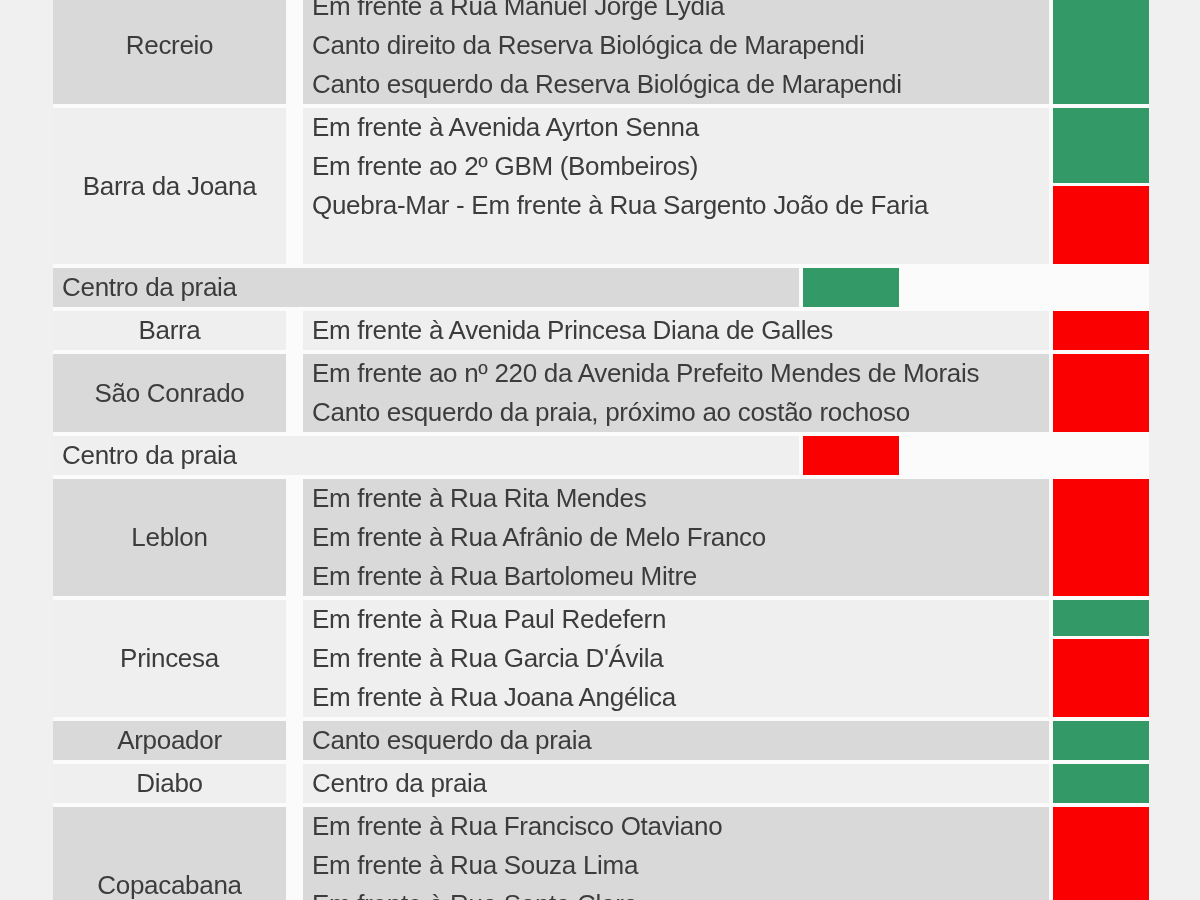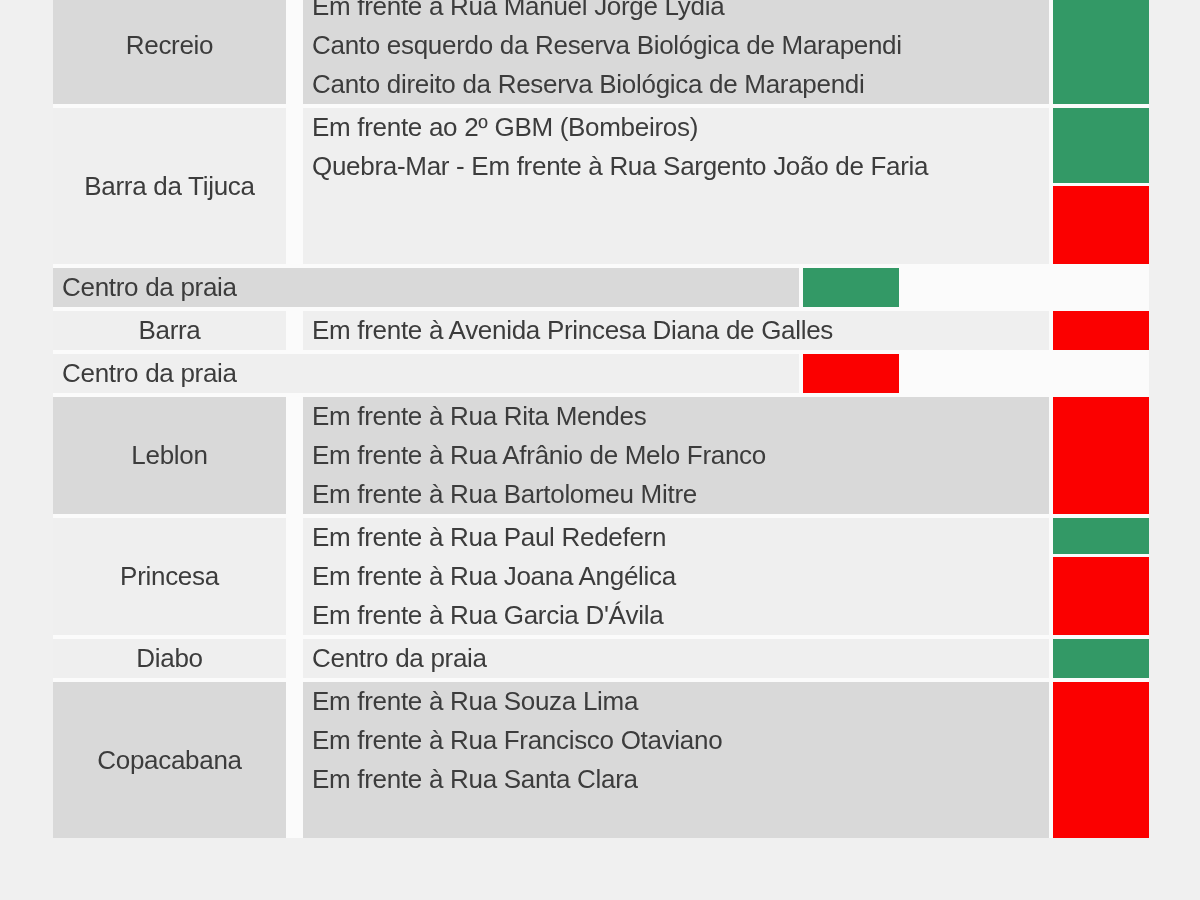--- a/index.html
+++ b/index.html
@@ -62,30 +62,31 @@
   .status-block { width: 96px; }
 </style>
 </head>
 <body>
 
 <div id="beach-table">
     <div class="group shade-dark">
       <div class="name-cell">Recreio</div>
       <div class="loc-cell">
         <div class="loc-row">Em frente à Rua Manuel Jorge Lydia</div>
+        <div class="loc-row">Canto direito da Reserva Biológica de Marapendi</div>
         <div class="loc-row">Canto esquerdo da Reserva Biológica de Marapendi</div>
-        <div class="loc-row">Canto direito da Reserva Biológica de Marapendi</div>
       </div>
       <div class="status-cell">
         <div class="status-block" style="height: 117px; background: rgb(51, 153, 102);"></div>
       </div>
     </div>
     <div class="group shade-light">
-      <div class="name-cell">Barra da Tijuca</div>
+      <div class="name-cell">Barra da Joana</div>
       <div class="loc-cell">
+        <div class="loc-row">Em frente à Avenida Ayrton Senna</div>
         <div class="loc-row">Em frente ao 2º GBM (Bombeiros)</div>
         <div class="loc-row">Quebra-Mar - Em frente à Rua Sargento João de Faria</div>
       </div>
       <div class="status-cell">
         <div class="status-block" style="height: 75px; background: rgb(51, 153, 102);"></div>
         <div class="status-block" style="height: 78px; background: rgb(251, 0, 0);"></div>
       </div>
     </div>
     <div class="group shade-dark">
       <div class="loc-cell">
@@ -97,20 +98,30 @@
     </div>
     <div class="group shade-light">
       <div class="name-cell">Barra</div>
       <div class="loc-cell">
         <div class="loc-row">Em frente à Avenida Princesa Diana de Galles</div>
       </div>
       <div class="status-cell">
         <div class="status-block" style="height: 39px; background: rgb(251, 0, 0);"></div>
       </div>
     </div>
+    <div class="group shade-dark">
+      <div class="name-cell">São Conrado</div>
+      <div class="loc-cell">
+        <div class="loc-row">Em frente ao nº 220 da Avenida Prefeito Mendes de Morais</div>
+        <div class="loc-row">Canto esquerdo da praia, próximo ao costão rochoso</div>
+      </div>
+      <div class="status-cell">
+        <div class="status-block" style="height: 78px; background: rgb(251, 0, 0);"></div>
+      </div>
+    </div>
     <div class="group shade-light">
       <div class="loc-cell">
         <div class="loc-row">Centro da praia</div>
       </div>
       <div class="status-cell">
         <div class="status-block" style="height: 39px; background: rgb(251, 0, 0);"></div>
       </div>
     </div>
     <div class="group shade-dark">
       <div class="name-cell">Leblon</div>
@@ -120,41 +131,50 @@
         <div class="loc-row">Em frente à Rua Bartolomeu Mitre</div>
       </div>
       <div class="status-cell">
         <div class="status-block" style="height: 117px; background: rgb(251, 0, 0);"></div>
       </div>
     </div>
     <div class="group shade-light">
       <div class="name-cell">Princesa</div>
       <div class="loc-cell">
         <div class="loc-row">Em frente à Rua Paul Redefern</div>
+        <div class="loc-row">Em frente à Rua Garcia D'Ávila</div>
         <div class="loc-row">Em frente à Rua Joana Angélica</div>
-        <div class="loc-row">Em frente à Rua Garcia D'Ávila</div>
       </div>
       <div class="status-cell">
         <div class="status-block" style="height: 36px; background: rgb(51, 153, 102);"></div>
         <div class="status-block" style="height: 78px; background: rgb(251, 0, 0);"></div>
+      </div>
+    </div>
+    <div class="group shade-dark">
+      <div class="name-cell">Arpoador</div>
+      <div class="loc-cell">
+        <div class="loc-row">Canto esquerdo da praia</div>
+      </div>
+      <div class="status-cell">
+        <div class="status-block" style="height: 39px; background: rgb(51, 153, 102);"></div>
       </div>
     </div>
     <div class="group shade-light">
       <div class="name-cell">Diabo</div>
       <div class="loc-cell">
         <div class="loc-row">Centro da praia</div>
       </div>
       <div class="status-cell">
         <div class="status-block" style="height: 39px; background: rgb(51, 153, 102);"></div>
       </div>
     </div>
     <div class="group shade-dark">
       <div class="name-cell">Copacabana</div>
       <div class="loc-cell">
+        <div class="loc-row">Em frente à Rua Francisco Otaviano</div>
         <div class="loc-row">Em frente à Rua Souza Lima</div>
-        <div class="loc-row">Em frente à Rua Francisco Otaviano</div>
         <div class="loc-row">Em frente à Rua Santa Clara</div>
       </div>
       <div class="status-cell">
         <div class="status-block" style="height: 156px; background: rgb(251, 0, 0);"></div>
       </div>
     </div>
   </div>
 
 </body></html>

